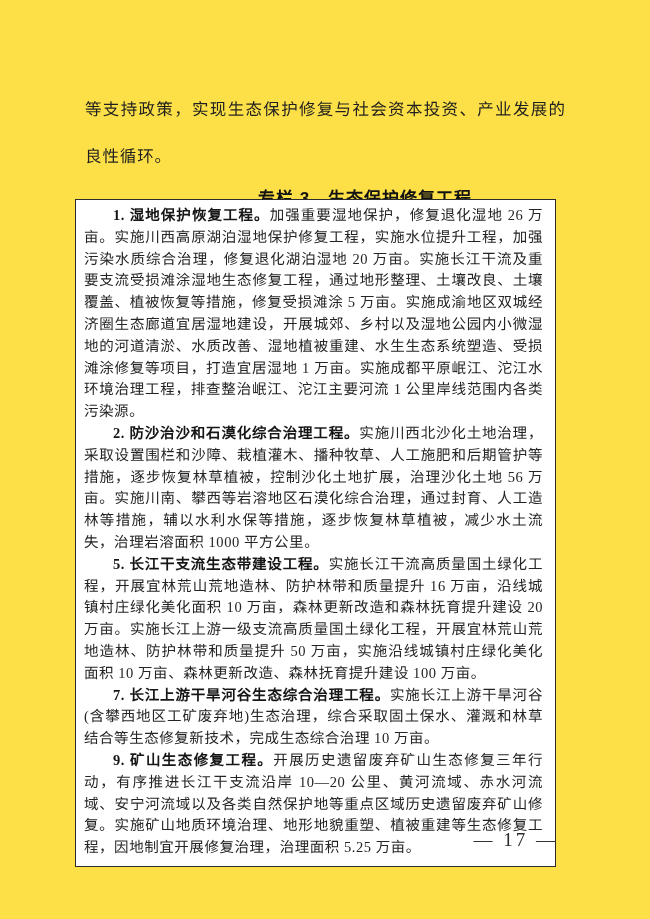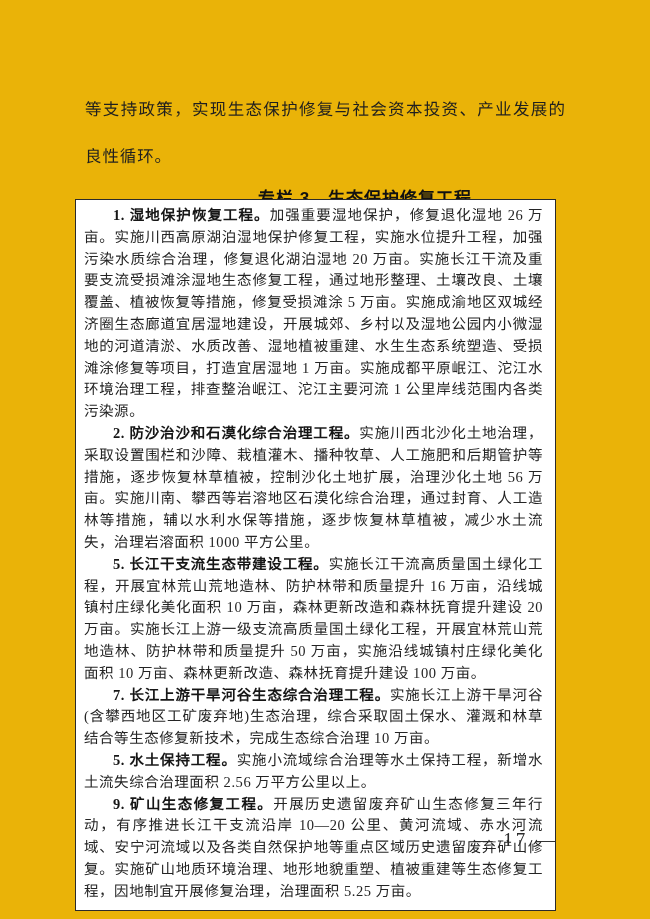--- a/index.html
+++ b/index.html
@@ -3,21 +3,21 @@
 <meta charset="utf-8">
 <style>
   html,body{margin:0;padding:0;background:#ffffff;}
   body{
     width:650px;height:919px;
     font-family:"Liberation Serif","DejaVu Serif",serif;
     color:#1f1f1f;
     -webkit-font-smoothing:antialiased;
   }
   .page{
-    position:relative;width:650px;height:919px;background:#eab308;overflow:hidden;
+    position:relative;width:650px;height:919px;background:#fde047;overflow:hidden;
   }
   .intro{
     position:absolute;top:86px;left:85px;width:481px;
     font-size:16.5px;line-height:47px;letter-spacing:0.9px;
     text-align:justify;text-justify:inter-ideograph;margin:0;
   }
   .box-title{
     position:absolute;top:184px;left:0;width:650px;margin:0;
     text-align:center;
     font-family:"Liberation Sans","DejaVu Sans",sans-serif;
@@ -47,19 +47,18 @@
 
   <p class="intro">等支持政策，实现生态保护修复与社会资本投资、产业发展的良性循环。</p>
 
   <h2 class="box-title">专栏 3　生态保护修复工程</h2>
 
   <div class="box">
     <p class="item"><span class="t">1. 湿地保护恢复工程。</span><span class="b">加强重要湿地保护，修复退化湿地 26 万亩。实施川西高原湖泊湿地保护修复工程，实施水位提升工程，加强污染水质综合治理，修复退化湖泊湿地 20 万亩。实施长江干流及重要支流受损滩涂湿地生态修复工程，通过地形整理、土壤改良、土壤覆盖、植被恢复等措施，修复受损滩涂 5 万亩。实施成渝地区双城经济圈生态廊道宜居湿地建设，开展城郊、乡村以及湿地公园内小微湿地的河道清淤、水质改善、湿地植被重建、水生生态系统塑造、受损滩涂修复等项目，打造宜居湿地 1 万亩。实施成都平原岷江、沱江水环境治理工程，排查整治岷江、沱江主要河流 1 公里岸线范围内各类污染源。</span></p>
     <p class="item"><span class="t">2. 防沙治沙和石漠化综合治理工程。</span><span class="b">实施川西北沙化土地治理，采取设置围栏和沙障、栽植灌木、播种牧草、人工施肥和后期管护等措施，逐步恢复林草植被，控制沙化土地扩展，治理沙化土地 56 万亩。实施川南、攀西等岩溶地区石漠化综合治理，通过封育、人工造林等措施，辅以水利水保等措施，逐步恢复林草植被，减少水土流失，治理岩溶面积 1000 平方公里。</span></p>
     <p class="item"><span class="t">5. 长江干支流生态带建设工程。</span><span class="b">实施长江干流高质量国土绿化工程，开展宜林荒山荒地造林、防护林带和质量提升 16 万亩，沿线城镇村庄绿化美化面积 10 万亩，森林更新改造和森林抚育提升建设 20 万亩。实施长江上游一级支流高质量国土绿化工程，开展宜林荒山荒地造林、防护林带和质量提升 50 万亩，实施沿线城镇村庄绿化美化面积 10 万亩、森林更新改造、森林抚育提升建设 100 万亩。</span></p>
     <p class="item"><span class="t">7. 长江上游干旱河谷生态综合治理工程。</span><span class="b">实施长江上游干旱河谷(含攀西地区工矿废弃地)生态治理，综合采取固土保水、灌溉和林草结合等生态修复新技术，完成生态综合治理 10 万亩。</span></p>
-    <p class="item"><span class="t">5. 水土保持工程。</span><span class="b">实施小流域综合治理等水土保持工程，新增水土流失综合治理面积 2.56 万平方公里以上。</span></p>
     <p class="item"><span class="t">9. 矿山生态修复工程。</span><span class="b">开展历史遗留废弃矿山生态修复三年行动，有序推进长江干支流沿岸 10—20 公里、黄河流域、赤水河流域、安宁河流域以及各类自然保护地等重点区域历史遗留废弃矿山修复。实施矿山地质环境治理、地形地貌重塑、植被重建等生态修复工程，因地制宜开展修复治理，治理面积 5.25 万亩。</span></p>
   </div>
 
   <div class="page-num">— 17 —</div>
 
 </div>
 
 </body></html>

